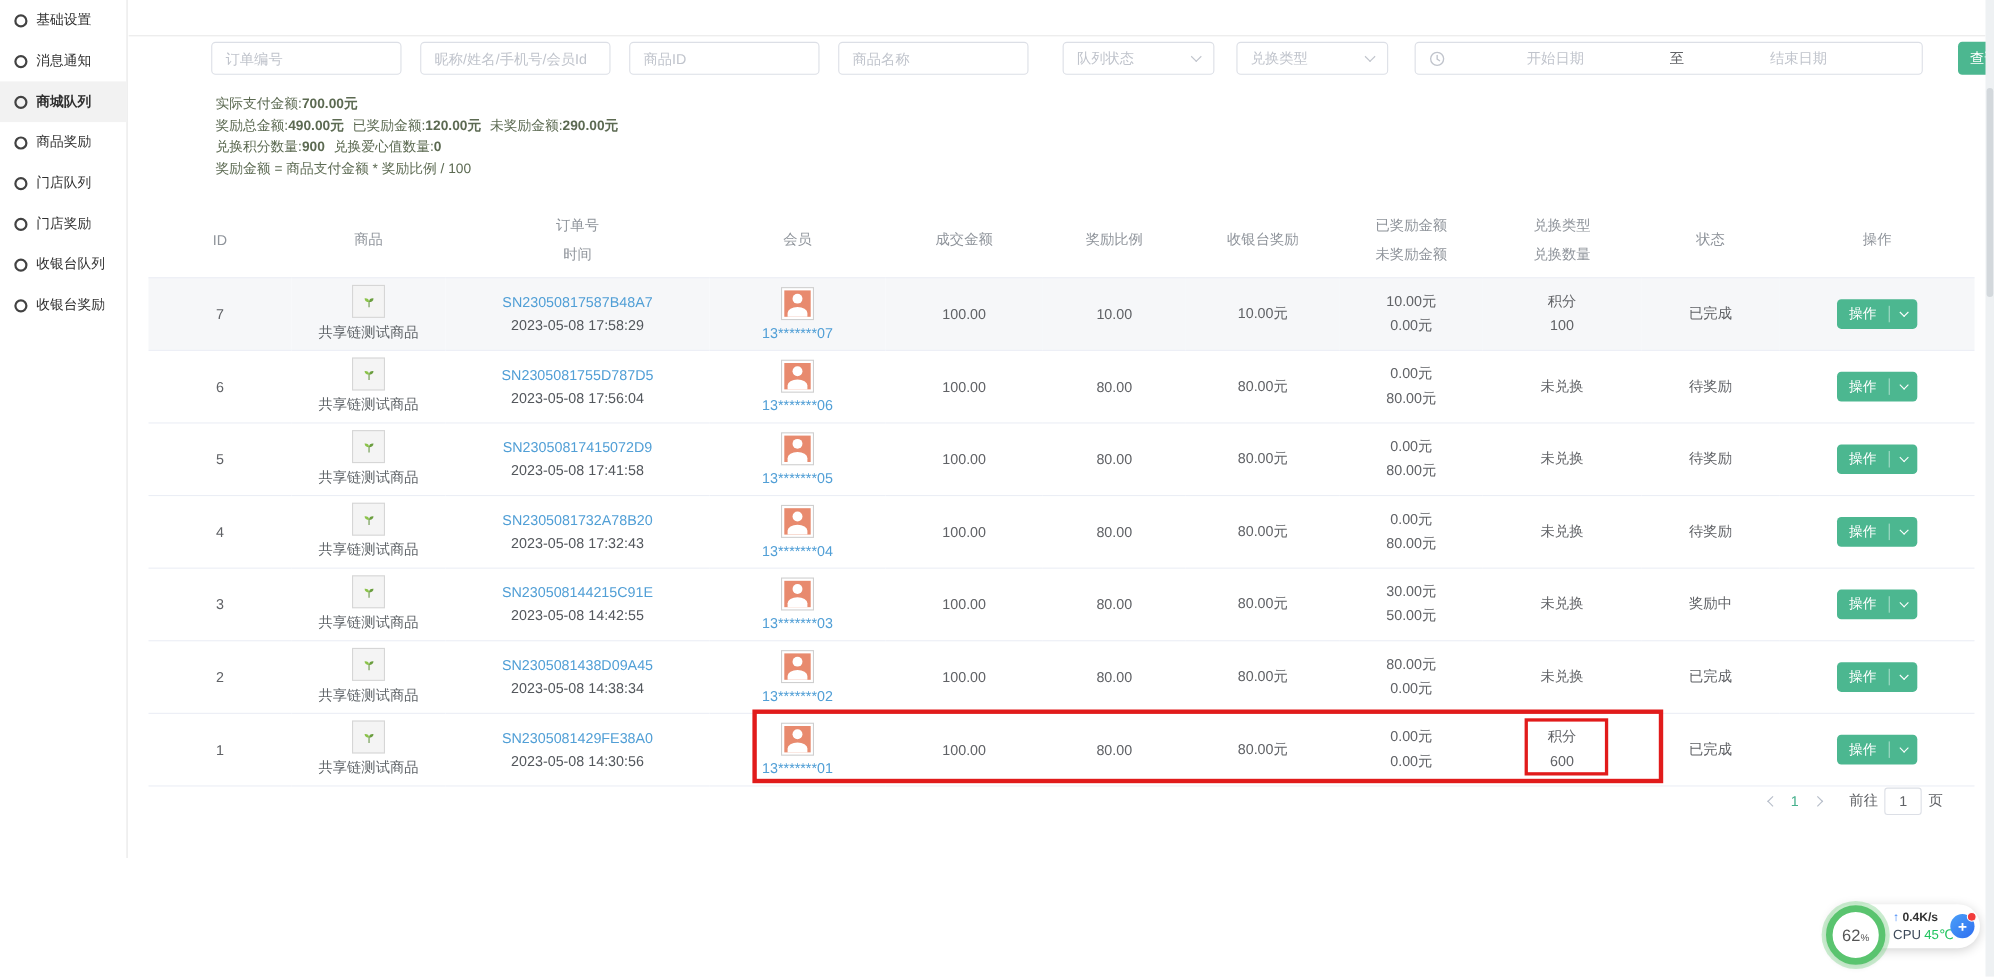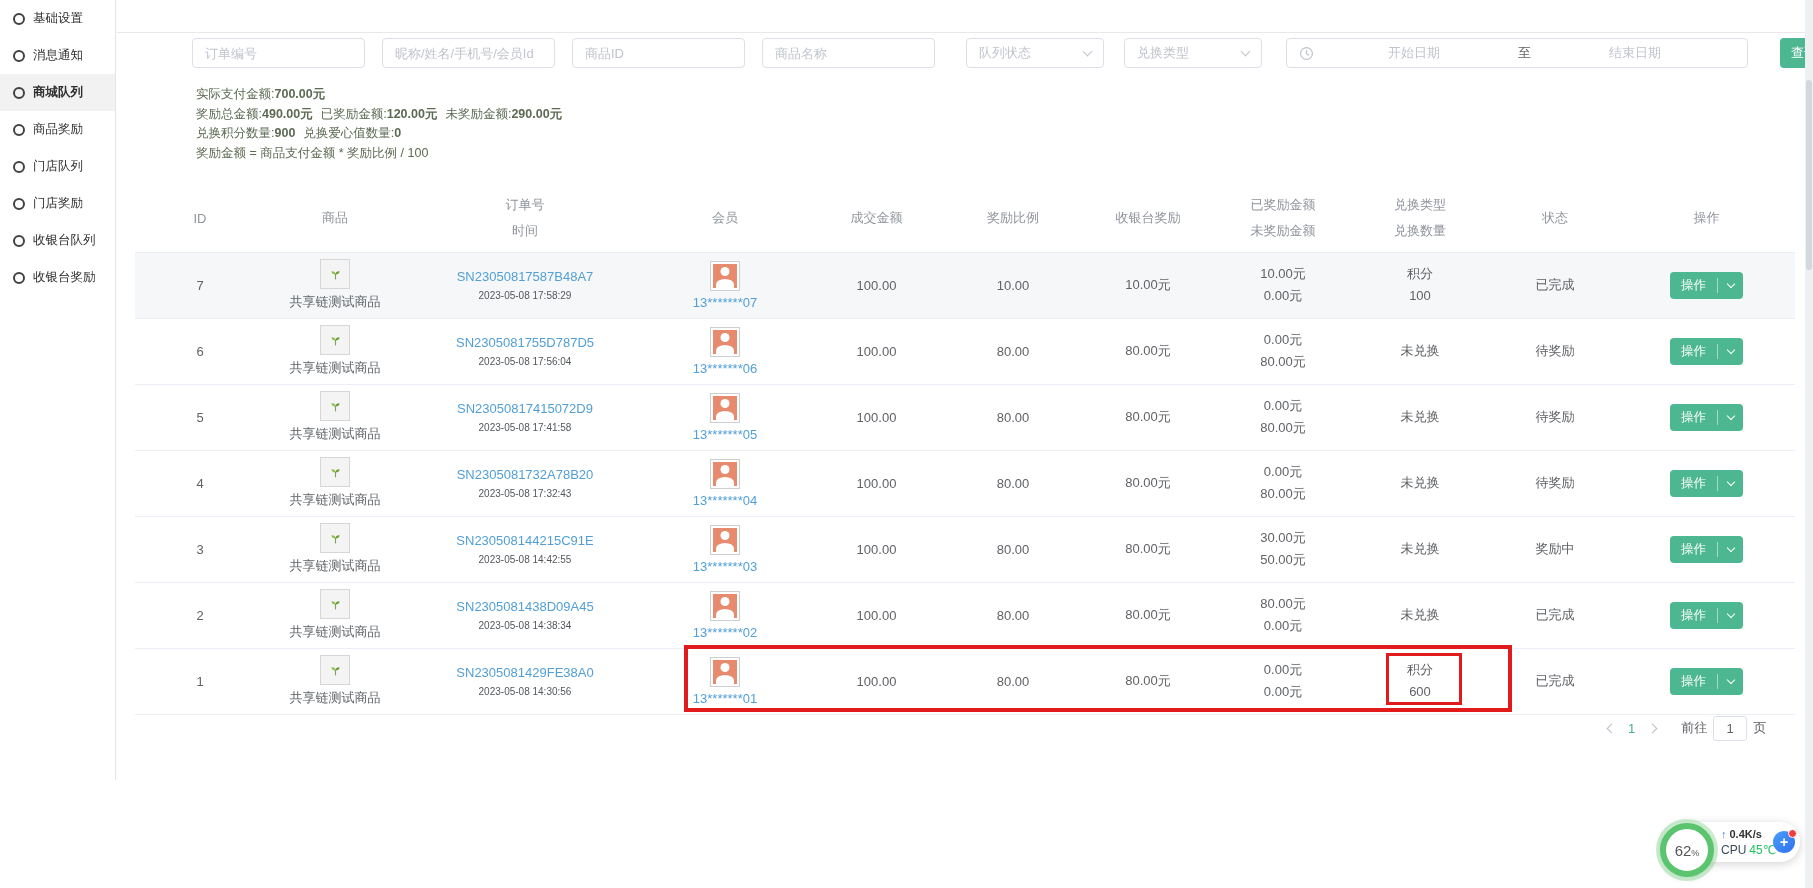--- a/index.html
+++ b/index.html
@@ -49,21 +49,21 @@
 
   
   .table-wrap { position:absolute; left:135px; top:185px; width:1660px; }
   table { border-collapse:collapse; width:1660px; table-layout:fixed; font-size:13px; color:#606266; }
   thead th { height:67px; font-weight:500; color:#8f949b; font-size:13px; text-align:center;
     border-bottom:1px solid #ebeef5; vertical-align:middle; }
   thead th .h2 div { line-height:26px; }
   tbody td { height:66px; border-bottom:1px solid #ebeef5; text-align:center; padding:0; vertical-align:middle; }
   tr.striped { background:#f6f7f9; }
   .link { color:#519fd6; text-decoration:none; cursor:pointer; font-size:13px; }
-  .time { color:#53575c; margin-top:6px; font-size:10px; }
+  .time { color:#53575c; margin-top:6px; font-size:13px; }
   .prod, .member { display:flex; flex-direction:column; align-items:center; }
   .thumb { width:30px; height:30px; border:1px solid #d6d6d6; background:#f4f4f4;
     display:flex; align-items:center; justify-content:center; }
   .prod-name { margin-top:4px; color:#5f6468; }
   .avatar { width:30px; height:30px; border:1px solid #cfcfcf; background:#fff; padding:2px; }
   .av-inner { position:relative; width:24px; height:24px; background:#e88a6e; overflow:hidden; display:block; }
   .av-head { position:absolute; left:50%; top:3px; transform:translateX(-50%); width:9px; height:9px;
     border-radius:50%; background:#fff; }
   .av-body { position:absolute; left:50%; bottom:-2px; transform:translateX(-50%); width:18px; height:11px;
     border-radius:50% 50% 0 0; background:#fff; }

